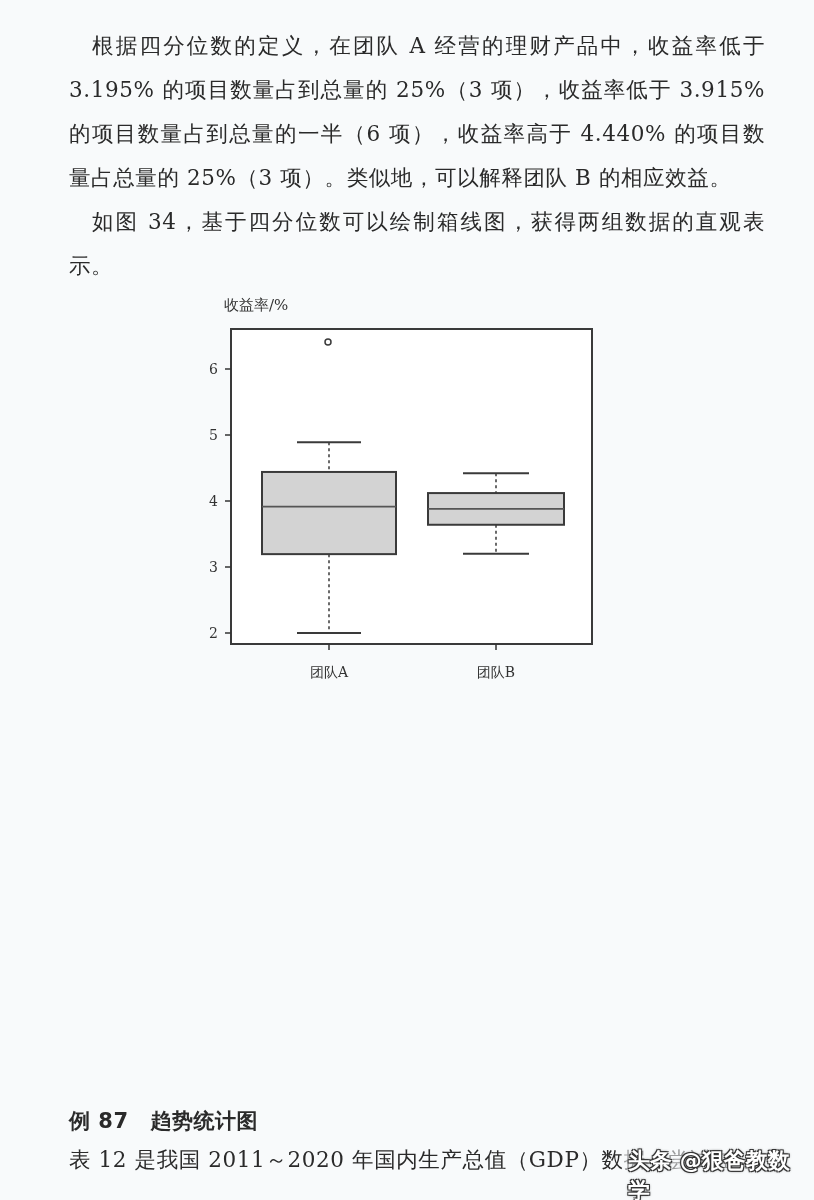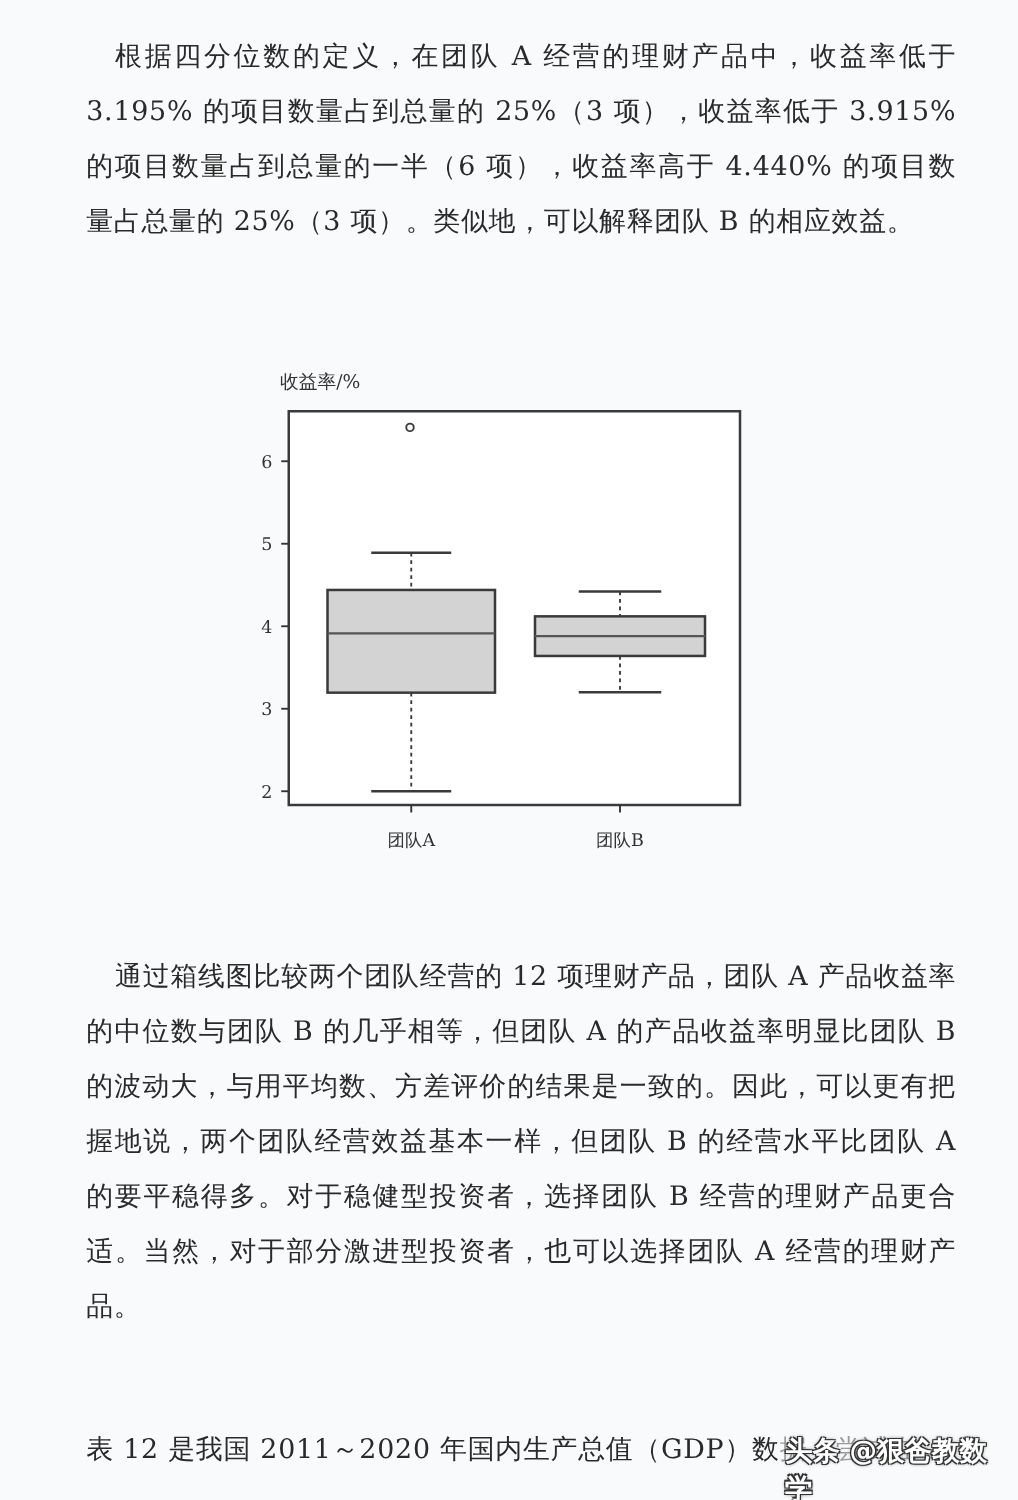--- a/index.html
+++ b/index.html
@@ -48,20 +48,21 @@
     position:absolute; left:0; width:814px; top:700px; text-align:center;
     font-size:20px; letter-spacing:1px;
   }
 </style>
 </head>
 <body>
 
 <div class="page">
 
   <p class="para" id="p1">根据四分位数的定义，在团队 A 经营的理财产品中，收益率低于 3.195% 的项目数量占到总量的 25%（3 项），收益率低于 3.915% 的项目数量占到总量的一半（6 项），收益率高于 4.440% 的项目数量占总量的 25%（3 项）。类似地，可以解释团队 B 的相应效益。</p>
+  <p class="para" id="p2">如图 34，基于四分位数可以绘制箱线图，获得两组数据的直观表示。</p>
 
   <div class="chart">
     <svg id="chart-svg" width="814" height="700">
         <text x="224" y="310" font-size="15" fill="#333" font-family="DejaVu Serif, serif">收益率/%</text>
         <rect x="231" y="329" width="361" height="315" fill="#ffffff" stroke="#3a3a3a" stroke-width="2"></rect>
         <line x1="225" y1="633" x2="231" y2="633" stroke="#333" stroke-width="1.5"></line>
         <text x="218" y="638" font-size="14" text-anchor="end" fill="#333" font-family="DejaVu Serif, serif">2</text>
         <line x1="225" y1="567" x2="231" y2="567" stroke="#333" stroke-width="1.5"></line>
         <text x="218" y="572" font-size="14" text-anchor="end" fill="#333" font-family="DejaVu Serif, serif">3</text>
         <line x1="225" y1="501" x2="231" y2="501" stroke="#333" stroke-width="1.5"></line>
@@ -83,19 +84,21 @@
         <line x1="496" y1="524.76" x2="496" y2="553.8" stroke="#3a3a3a" stroke-width="1.5" stroke-dasharray="3,3"></line>
         <line x1="463" y1="473.28" x2="529" y2="473.28" stroke="#3a3a3a" stroke-width="2"></line>
         <line x1="463" y1="553.8" x2="529" y2="553.8" stroke="#3a3a3a" stroke-width="2"></line>
         <rect x="428" y="493.08" width="136" height="31.680000000000007" fill="#d3d3d3" stroke="#3a3a3a" stroke-width="2"></rect>
         <line x1="428" y1="508.92" x2="564" y2="508.92" stroke="#555" stroke-width="1.8"></line>
         <line x1="496" y1="644" x2="496" y2="650" stroke="#333" stroke-width="1.5"></line>
         <text x="496" y="677" font-size="14" text-anchor="middle" fill="#333" font-family="DejaVu Serif, serif">团队B</text>
       </svg>
   </div>
 
-  <p class="para" id="p3">通过箱线图比较两个团队经营的 12 项理财产品，团队 A 产品收益率的中位数与团队 B 的几乎相等，但团队 A 的产品收益率明显比团队 B 的波动大，与用平均数、方差评价的结果是一致的。因此，可以更有把握地说，两个团队经营效益基本一样，但团队 B 的经营水平比团队 A 的要平稳得多。对于稳健型投资者，选择团队 B 经营的理财产品更合适。当然，对于部分激进型投资者，也可以选择团队 A 经营的理财产品。</p>
 
+  <div class="heading">
+    <span class="num">例 87</span><span>趋势统计图</span>
+  </div>
 
   <div class="lastline">表 12 是我国 2011～2020 年国内生产总值（GDP）数据，尝试在</div>
 
   <div class="watermark">头条 @狠爸教数学</div>
 </div>
 
 </body></html>

